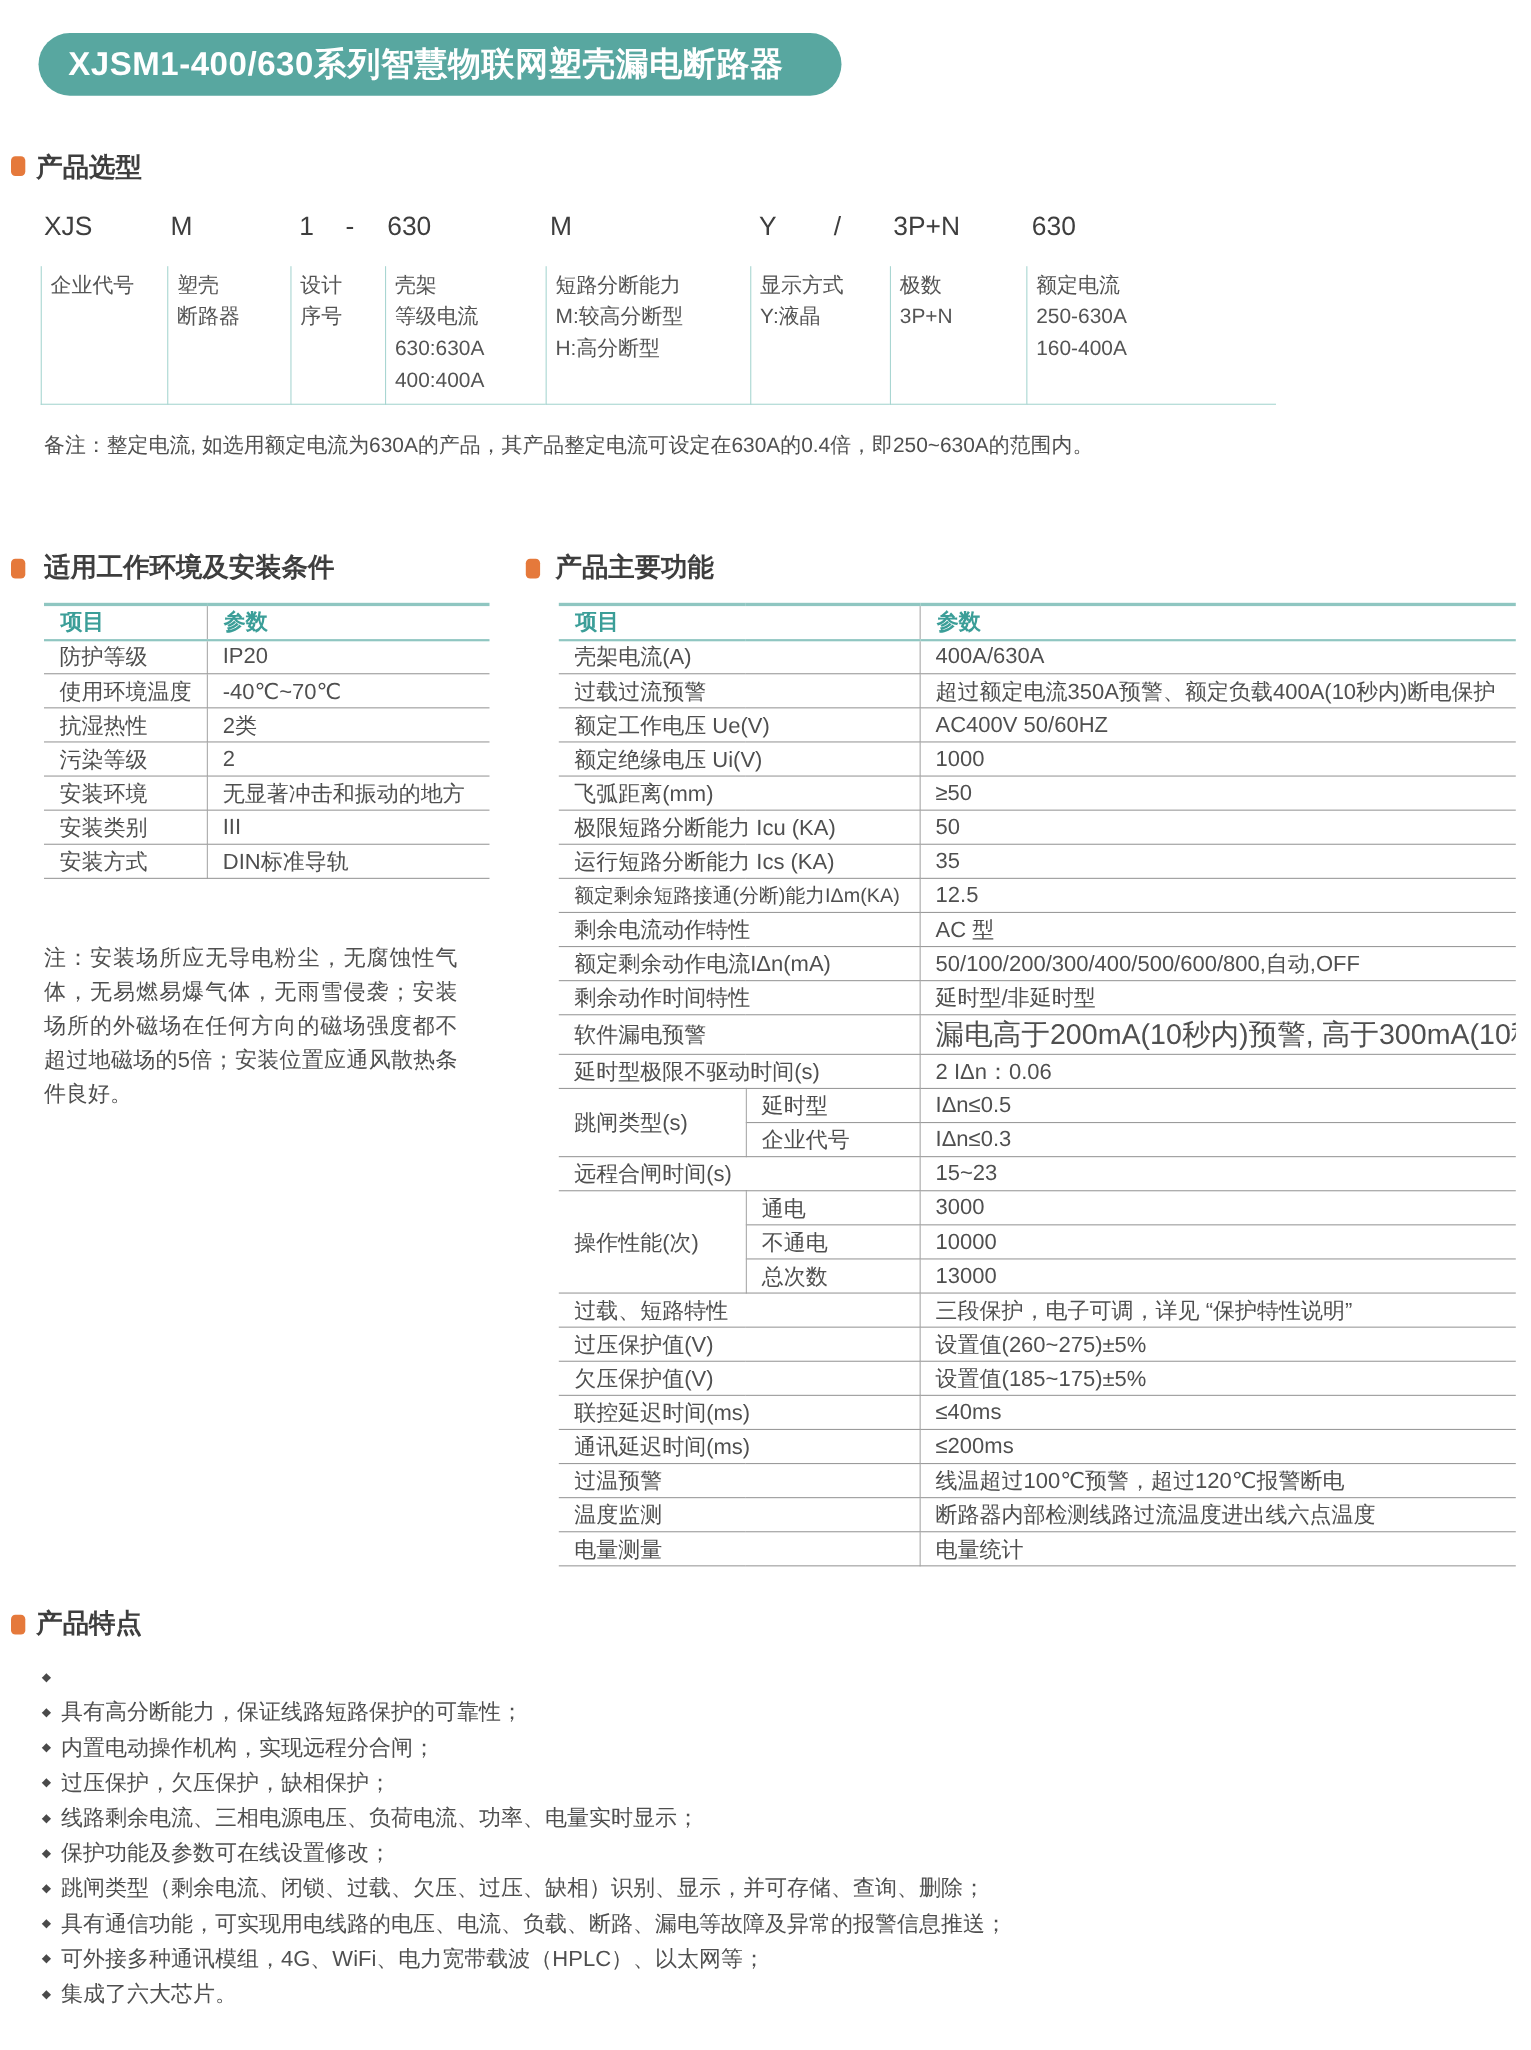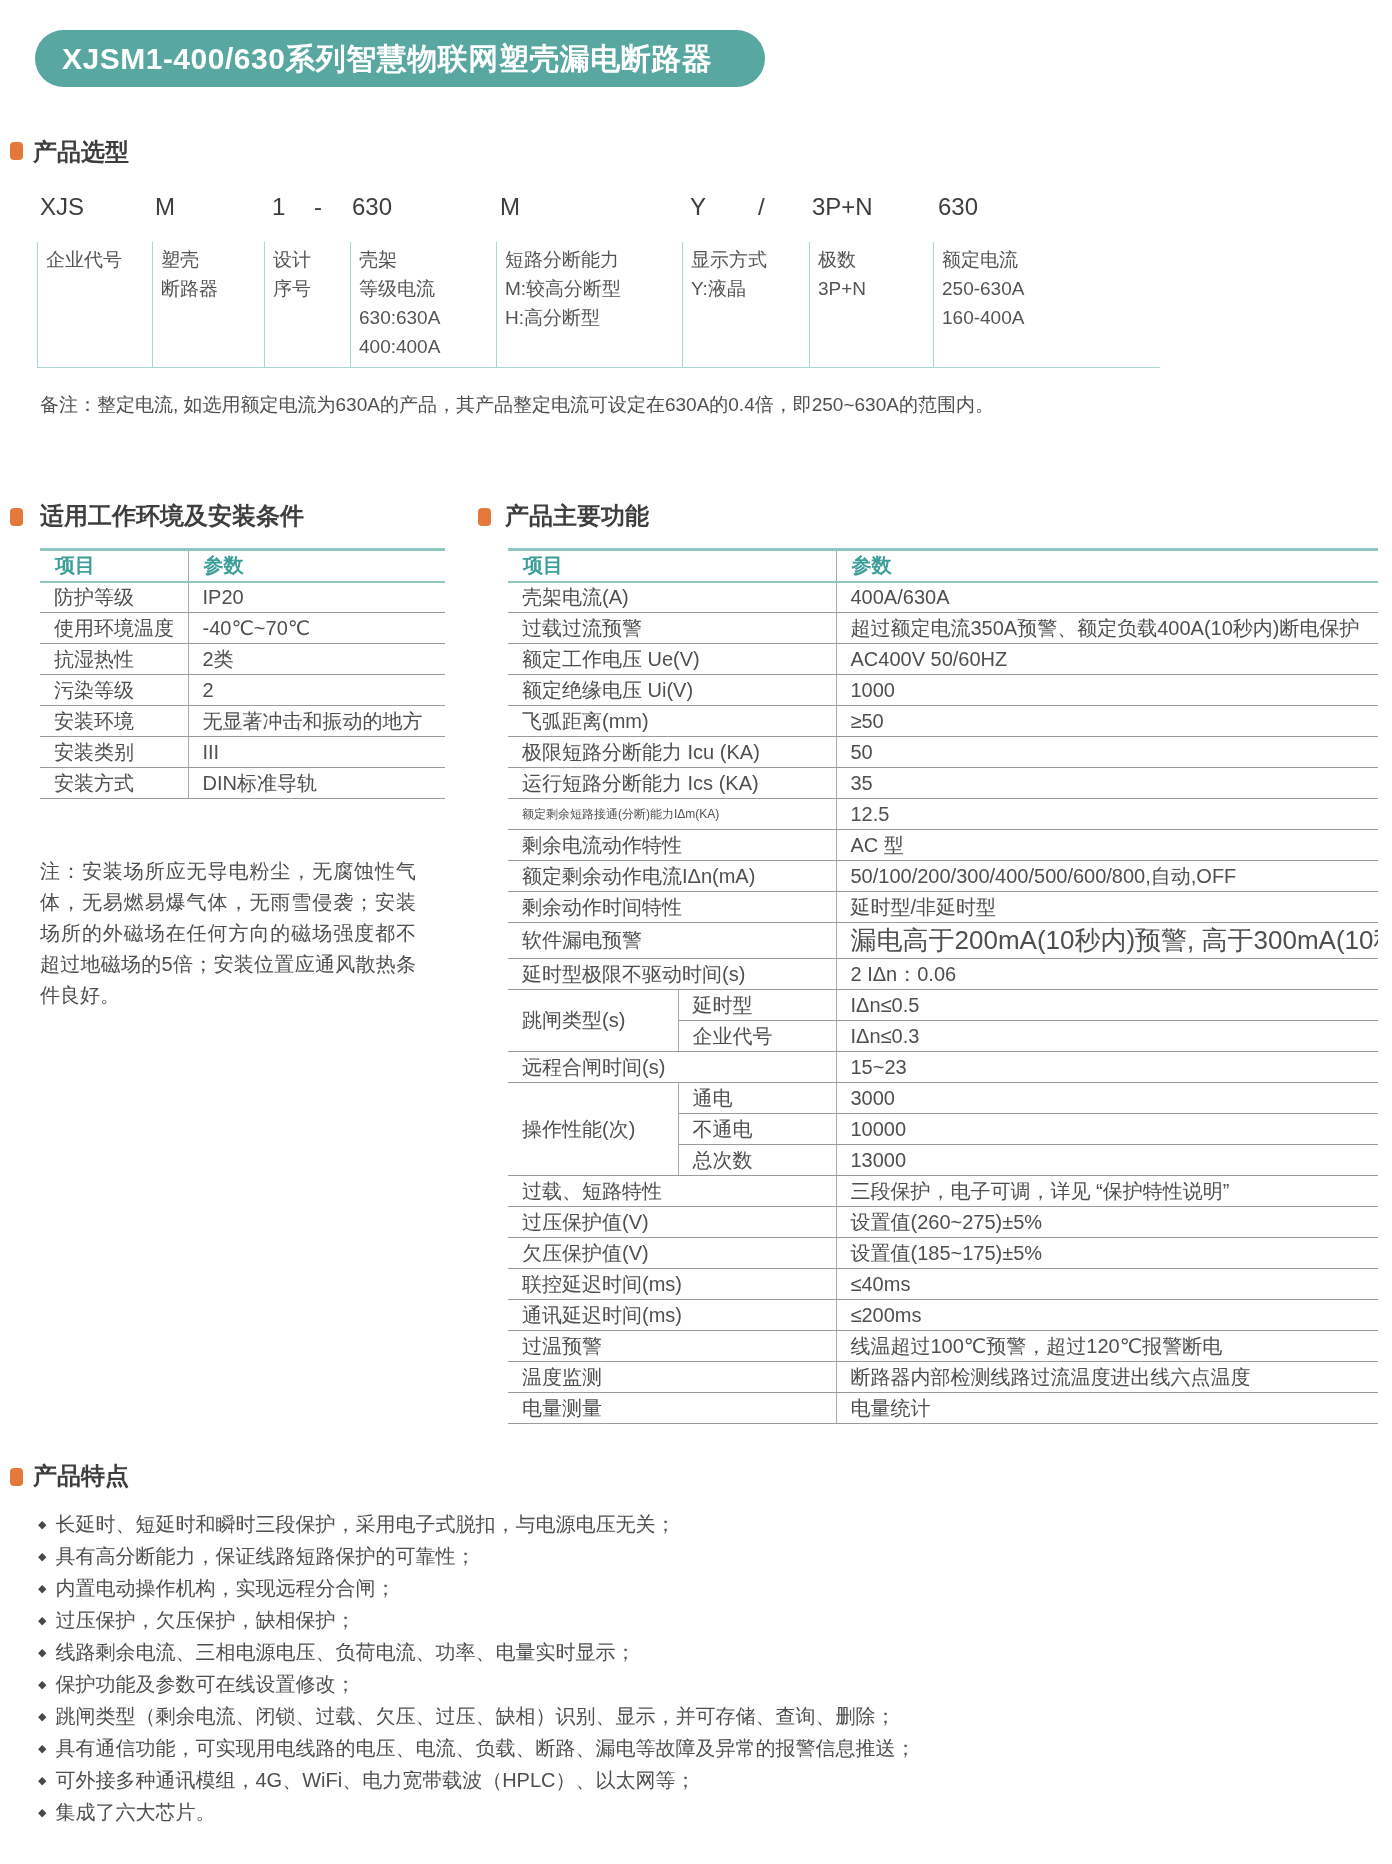--- a/index.html
+++ b/index.html
@@ -216,21 +216,21 @@
         </tr>
         <tr>
           <td class="vdiv" colspan="2">极限短路分断能力 Icu (KA)</td>
           <td>50</td>
         </tr>
         <tr>
           <td class="vdiv" colspan="2">运行短路分断能力 Ics (KA)</td>
           <td>35</td>
         </tr>
         <tr>
-          <td class="vdiv" colspan="2" style="font-size: 12px;">额定剩余短路接通(分断)能力IΔm(KA)</td>
+          <td class="vdiv" colspan="2" style="font-size: 18px;">额定剩余短路接通(分断)能力IΔm(KA)</td>
           <td>12.5</td>
         </tr>
         <tr>
           <td class="vdiv" colspan="2">剩余电流动作特性</td>
           <td>AC 型</td>
         </tr>
         <tr>
           <td class="vdiv" colspan="2">额定剩余动作电流IΔn(mA)</td>
           <td>50/100/200/300/400/500/600/800,自动,OFF</td>
         </tr>
@@ -306,21 +306,20 @@
         </tr>
       </tbody>
   </table>
 
   <span class="sq" style="left:10px;top:1468px;"></span>
   <div class="h2" style="left:33px;top:1460px;">产品特点</div>
 
   <ul class="features" id="feature-list">
       <li>
         <span class="dia">◆</span>
-        <span>长延时、短延时和瞬时三段保护，采用电子式脱扣，与电源电压无关；</span>
       </li>
       <li>
         <span class="dia">◆</span>
         <span>具有高分断能力，保证线路短路保护的可靠性；</span>
       </li>
       <li>
         <span class="dia">◆</span>
         <span>内置电动操作机构，实现远程分合闸；</span>
       </li>
       <li>

